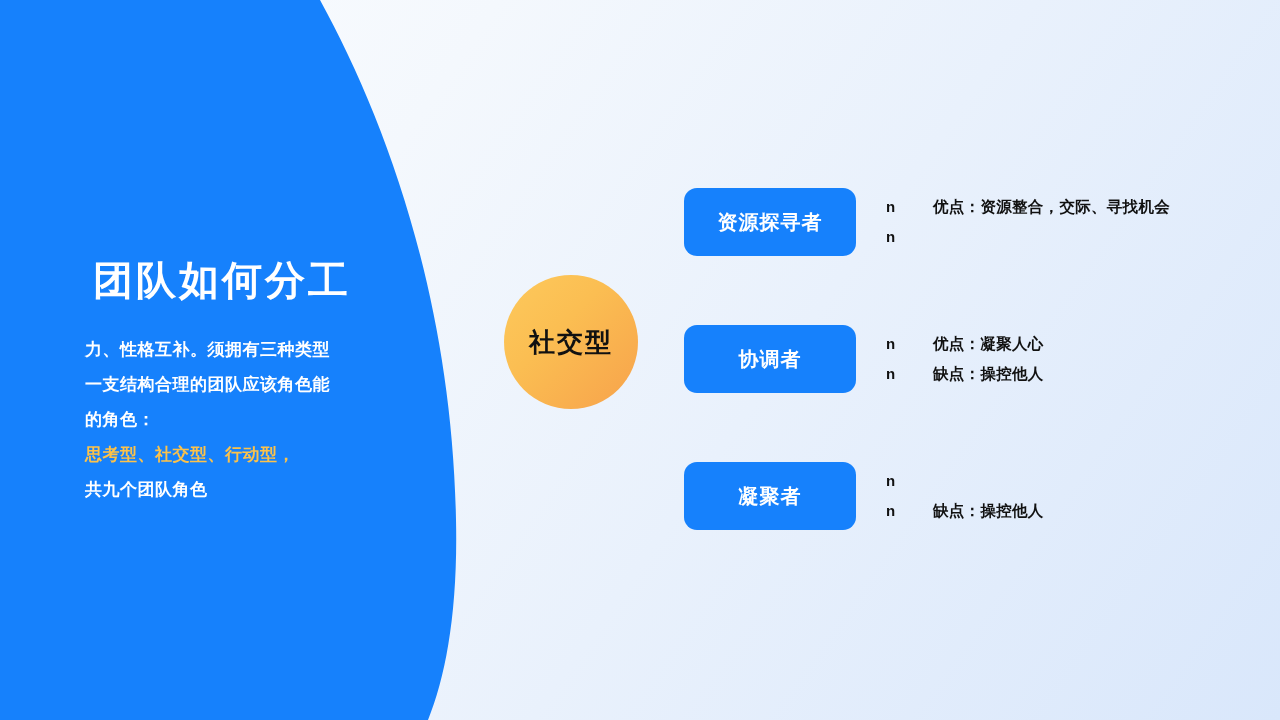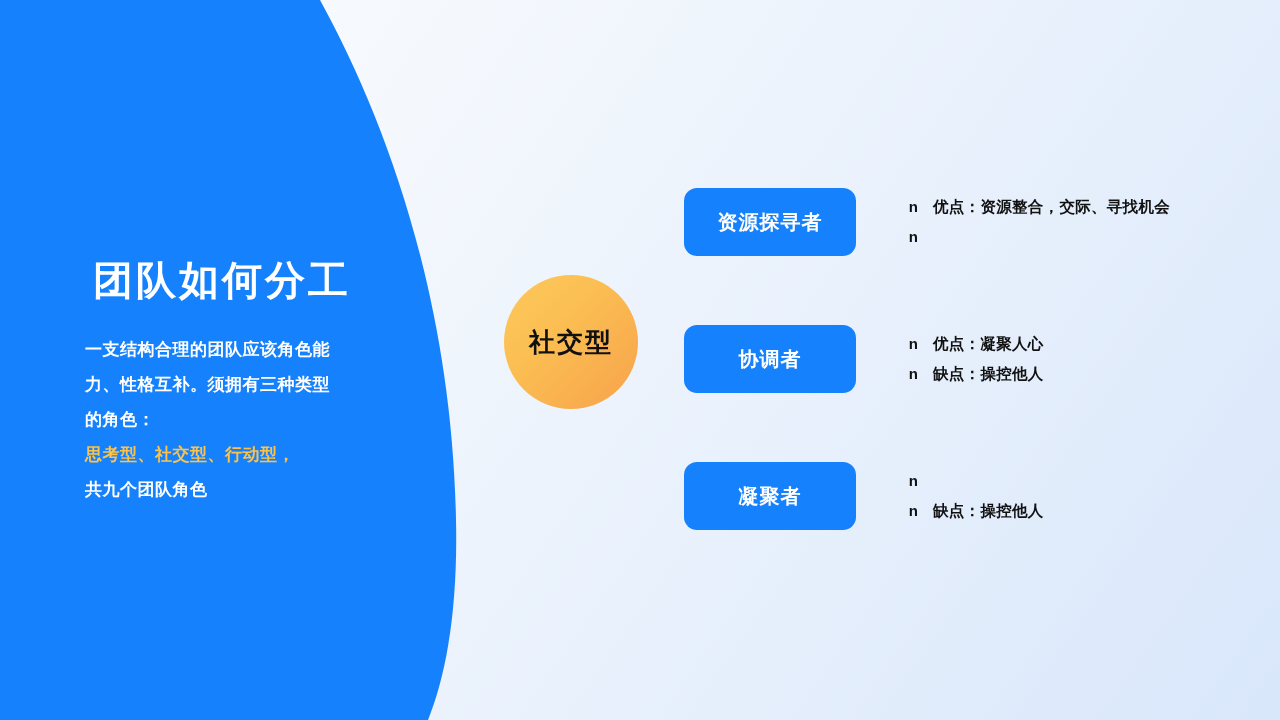--- a/index.html
+++ b/index.html
@@ -77,21 +77,20 @@
   }
 
   
   .rows { position: absolute; left: 684px; top: 188px; z-index: 3; }
   .row {
     position: relative;
     display: flex;
     align-items: center;
     height: 68px;
     margin-bottom: 69px;
-    text-align: right;
   }
   .row:last-child { margin-bottom: 0; }
   .role-box {
     width: 172px;
     height: 68px;
     border-radius: 13px;
     background: #1681fc;
     display: flex;
     align-items: center;
     justify-content: center;
@@ -138,22 +137,22 @@
 <div id="slide">
 
   <div class="blue-shape">
     <svg viewBox="0 0 470 720" preserveAspectRatio="none" aria-hidden="true">
       <path d="M320,0 C386,120 452,300 456,520 C458,610 446,676 428,720 L0,720 L0,0 Z" fill="#1681fc"></path>
     </svg>
   </div>
 
   <div class="left-content">
     <div class="slide-title">团队如何分工</div>
+    <div class="lead-line">力、性格互补。须拥有三种类型</div>
     <div class="lead-line">一支结构合理的团队应该角色能</div>
-    <div class="lead-line">力、性格互补。须拥有三种类型</div>
     <div class="lead-line">的角色：</div>
     <div class="lead-line accent">思考型、社交型、行动型，</div>
     <div class="lead-line">共九个团队角色</div>
   </div>
 
   <div class="center-circle">
     <span class="center-circle-label">社交型</span>
   </div>
 
   <div class="rows">

